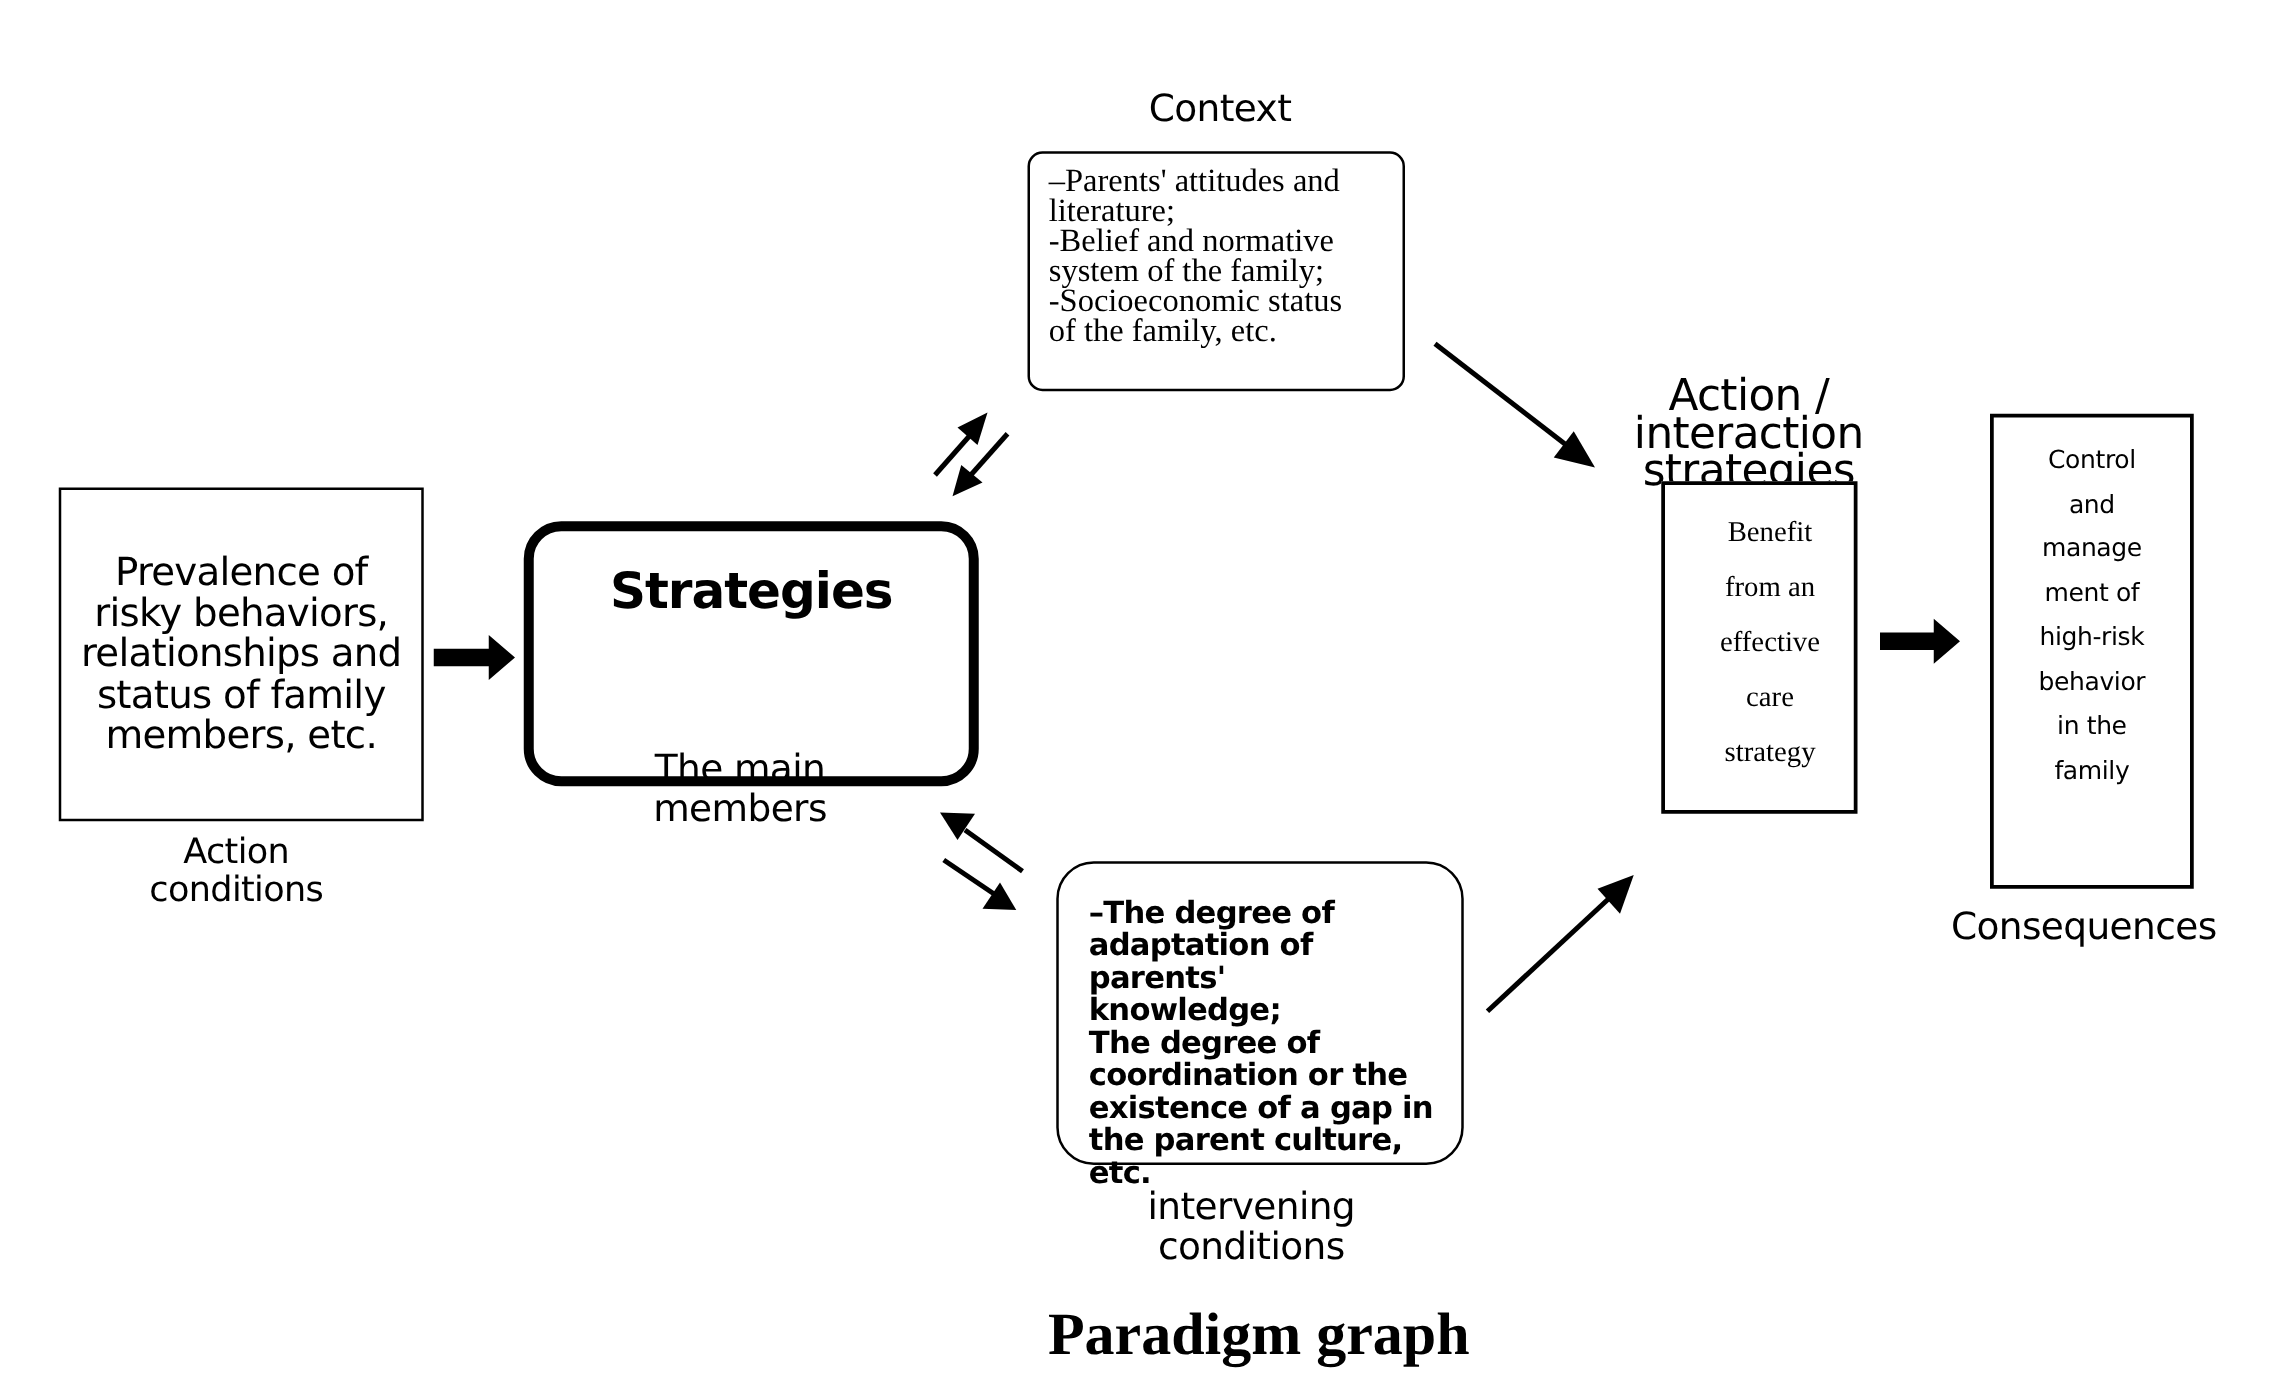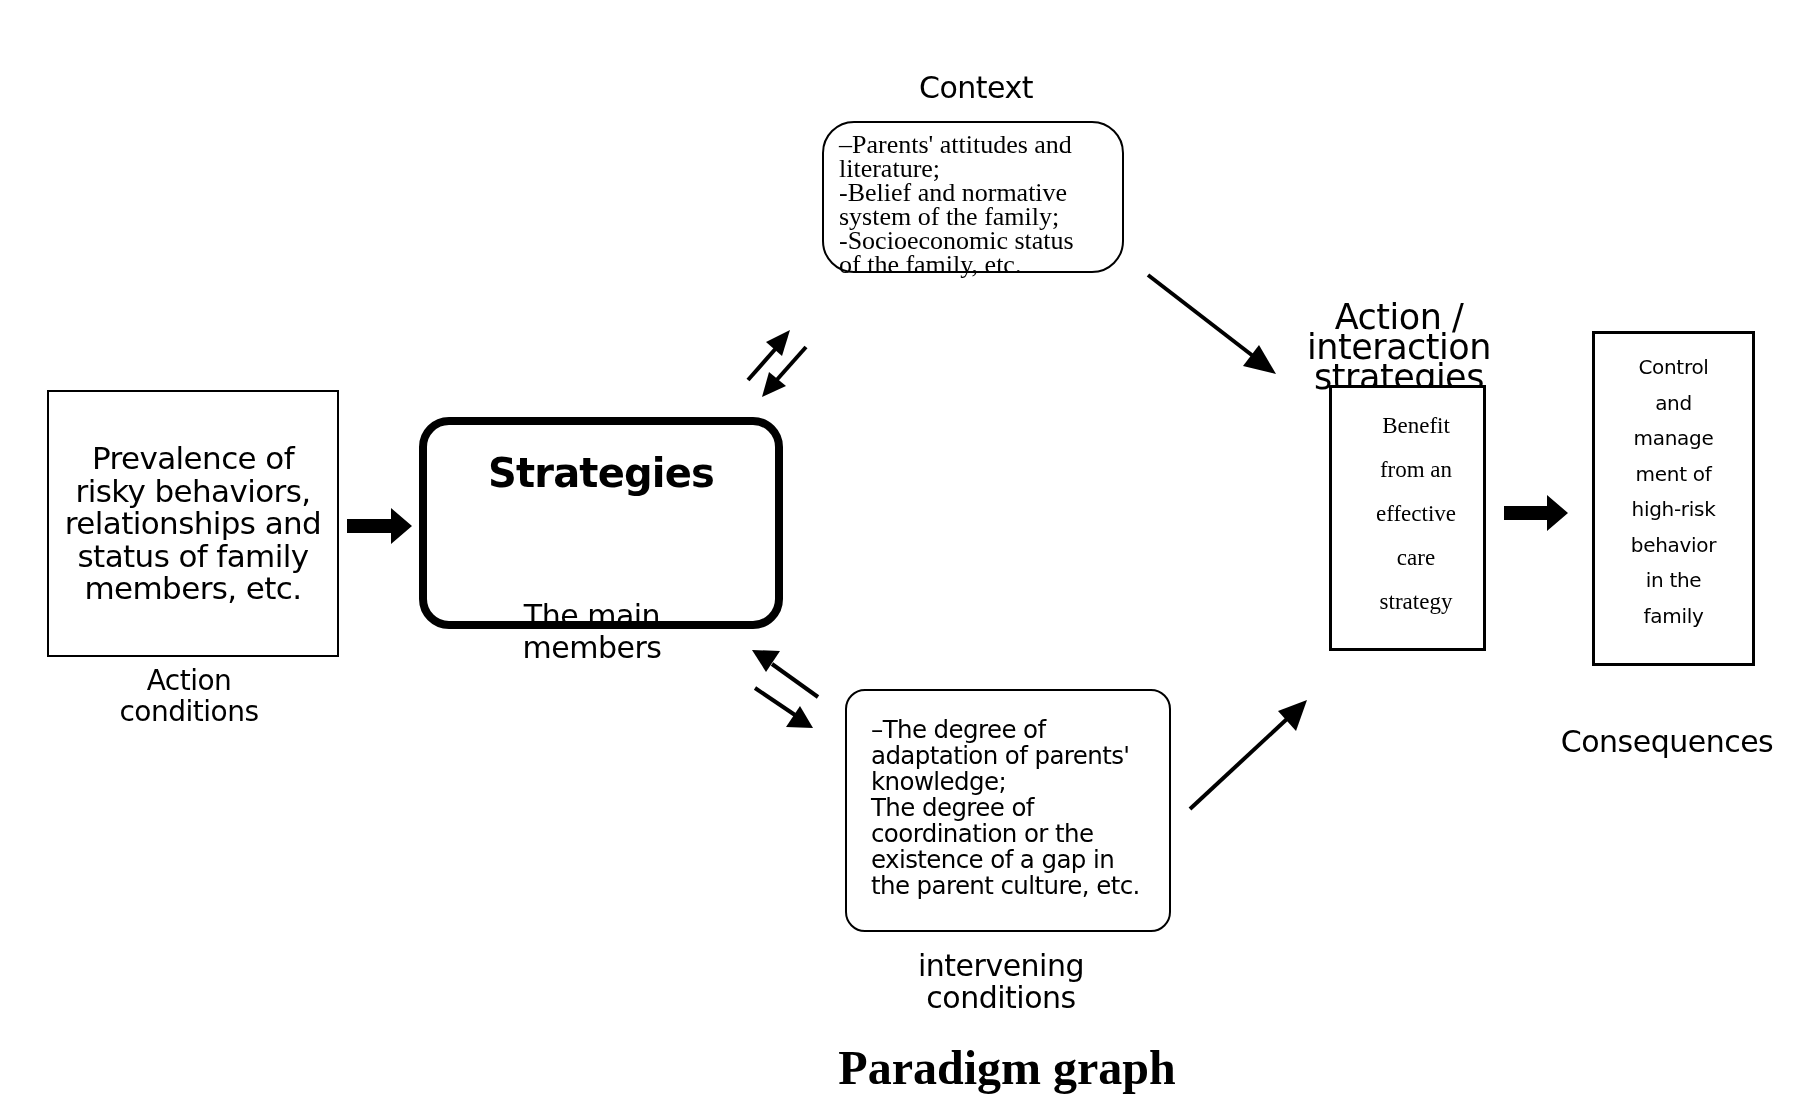--- a/index.html
+++ b/index.html
@@ -8,30 +8,30 @@
   .lbl { position: absolute; text-align: center; font-family: "DejaVu Sans", sans-serif; font-size: 28px; line-height: 31px; letter-spacing: -0.5px; }
 
   #causal-box { left: 47px; top: 390px; width: 292px; height: 267px; display: flex; align-items: center; justify-content: center; }
   #causal-box .txt { font-family: "DejaVu Sans", sans-serif; font-size: 31px; line-height: 32.5px; text-align: center; letter-spacing: -0.6px; padding: 0 6px; }
 
   #main-box { left: 419px; top: 417px; width: 364px; height: 212px; border: 8px solid #000; border-radius: 30px; }
   #main-box .l1, #main-box .l2 { position: absolute; left: 0; right: 0; text-align: center; font-family: "DejaVu Sans", sans-serif; font-weight: bold; font-size: 40px; letter-spacing: -0.8px; }
   #main-box .l1 { top: 25px; }
   #main-box .l2 { top: 140px; }
 
-  #context-box { left: 822px; top: 121px; width: 302px; height: 152px; border-radius: 32px; padding: 10px 10px 0 15px; }
+  #context-box { left: 822px; top: 121px; width: 302px; height: 192px; border-radius: 12px; padding: 10px 10px 0 15px; }
   #context-box .txt { font-family: "Liberation Serif", "DejaVu Serif", serif; font-size: 26px; line-height: 24px; white-space: pre-line; }
 
-  #intervening-box { left: 845px; top: 689px; width: 326px; height: 243px; border-radius: 20px; padding: 26px 10px 0 24px; }
+  #intervening-box { left: 845px; top: 689px; width: 326px; height: 243px; border-radius: 30px; padding: 26px 10px 0 24px; font-weight: bold; }
   #intervening-box .txt { font-family: "DejaVu Sans", sans-serif; font-size: 24.5px; line-height: 26px; white-space: pre-line; letter-spacing: -0.6px; }
 
   #action-box { left: 1329px; top: 385px; width: 157px; height: 266px; border-width: 3px; }
   #action-box .txt { font-family: "Liberation Serif", "DejaVu Serif", serif; font-size: 23px; line-height: 44px; text-align: center; padding-top: 16px; white-space: pre-line; margin-left: 17px; }
 
-  #consequence-box { left: 1592px; top: 331px; width: 163px; height: 335px; border-width: 3px; }
+  #consequence-box { left: 1592px; top: 331px; width: 163px; height: 380px; border-width: 3px; }
   #consequence-box .txt { font-family: "DejaVu Sans", sans-serif; font-size: 20px; line-height: 35.5px; text-align: center; padding-top: 16px; white-space: pre-line; letter-spacing: -0.3px; }
 
   #title { position: absolute; left: 0; width: 2014px; top: 1040px; text-align: center; font-family: "Liberation Serif", "DejaVu Serif", serif; font-weight: bold; font-size: 48px; }
   svg#arrows { position: absolute; left: 0; top: 0; }
 </style>
 </head>
 <body>
 
 <svg id="arrows" width="1820" height="1111" viewBox="0 0 1820 1111">
 

